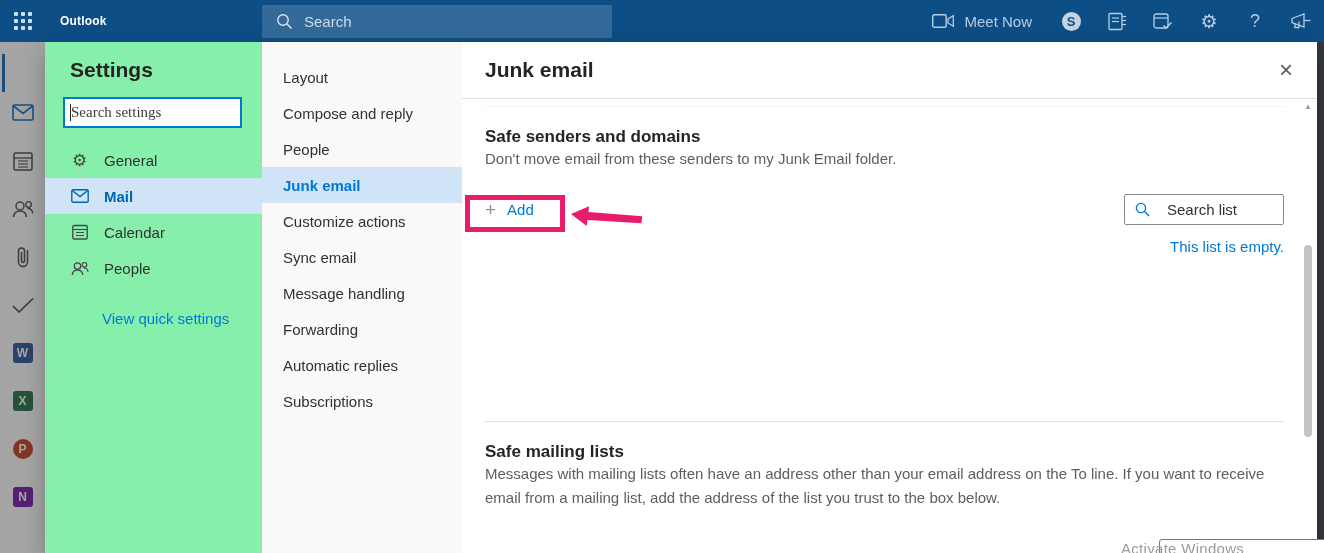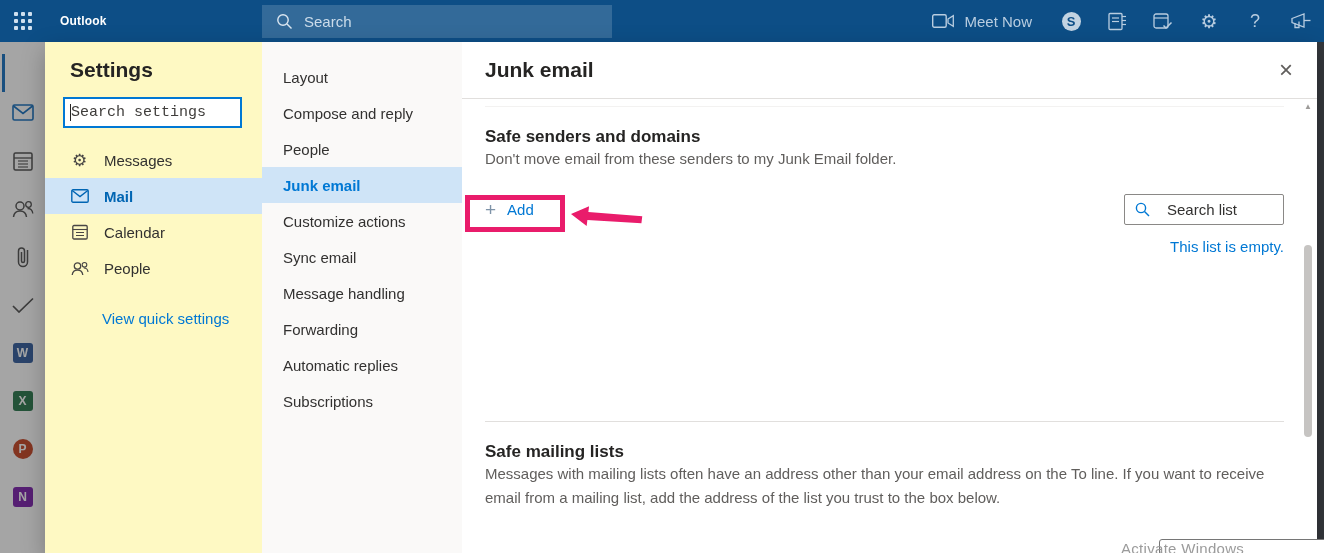--- a/index.html
+++ b/index.html
@@ -39,26 +39,26 @@
   .tile { width:20px; height:20px; border-radius:3px; color:#fff; font-size:12px; font-weight:700;
           display:flex; align-items:center; justify-content:center; }
 
   .backdrop-right { position:absolute; right:0; top:42px; width:7px; height:511px; background:#34373c; z-index:1; }
 
   
   .modal { position:absolute; left:45px; top:42px; width:1272px; height:511px; background:#fff;
            z-index:4; display:flex; box-shadow:0 8px 22px rgba(0,0,0,0.25); }
 
   
-  .panel { width:217px; flex:none; background:#fef9c3; }
+  .panel { width:217px; flex:none; background:#86efac; }
   .panel-title { margin:16px 0 0 25px; font-size:21px; font-weight:700; color:#252423; }
   .panel-search { margin:15px 0 0 18px; width:179px; height:31px; border:2px solid #0078d4;
                   background:#fff; display:flex; align-items:center; padding-left:5px; }
   .panel-search .caret { width:1px; height:17px; background:#252423; }
-  .panel-search input { border:none; outline:none; font-size:15px; width:160px; color:#252423; font-family:Liberation Mono, monospace; }
+  .panel-search input { border:none; outline:none; font-size:15px; width:160px; color:#252423; font-family:Liberation Serif, serif; }
   .panel-search input::placeholder { color:#3f3d3b; opacity:1; }
   .panel-list { margin-top:14px; }
   .p-item { height:36px; display:flex; align-items:center; padding-left:25px; gap:15px;
             font-size:15px; color:#323130; cursor:pointer; }
   .p-item .ic { width:19px; display:flex; justify-content:center; color:#484644; }
   .p-item.sel { background:#cfe4f7; color:#0065b3; font-weight:700; }
   .quick-link { display:inline-block; margin:24px 0 0 57px; color:#0078d4; font-size:15px; cursor:pointer; }
 
   
   .catnav { width:200px; flex:none; background:#faf9f8; padding-top:17px; }
@@ -235,21 +235,21 @@
 
   <aside class="panel">
     <h1 class="panel-title">Settings</h1>
     <div class="panel-search">
       <span class="caret"></span>
       <input placeholder="Search settings" style="">
     </div>
     <div class="panel-list">
       <div class="p-item">
         <span class="ic" style="font-size:17px">⚙</span>
-        <span>Messages</span>
+        <span>General</span>
       </div>
       <div class="p-item sel">
         <span class="ic">
           <svg width="18" height="14" viewBox="0 0 18 14">
             <rect x="0.8" y="0.8" width="16.4" height="12.4" rx="1.2" fill="none" stroke="#0065b3" stroke-width="1.4"></rect>
             <polyline points="1.2,1.5 9,7.5 16.8,1.5" fill="none" stroke="#0065b3" stroke-width="1.4"></polyline>
           </svg>
         </span>
         <span>Mail</span>
       </div>

